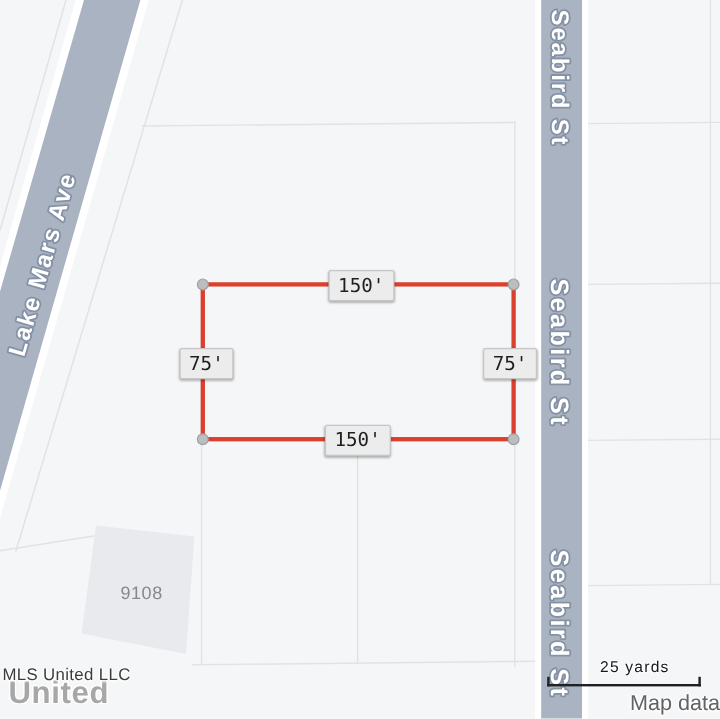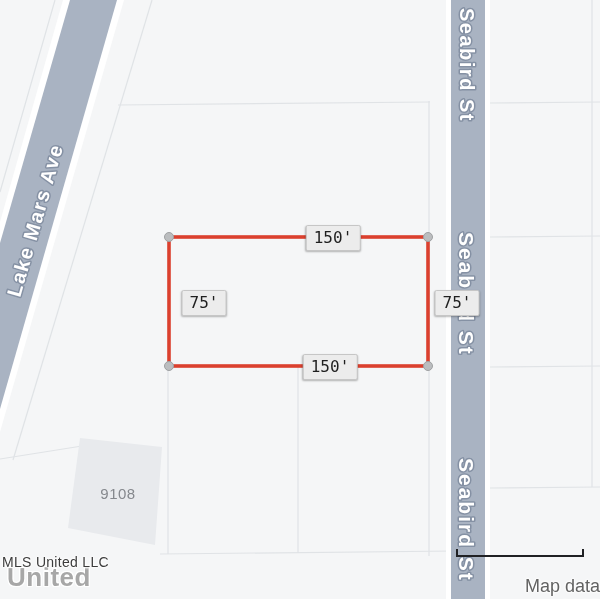--- a/index.html
+++ b/index.html
@@ -31,21 +31,20 @@
     border:1px solid #c6c6c6;
     border-radius:2px;
     box-shadow:0 1px 2px rgba(0,0,0,0.28);
     padding:2px 7px;
     font-family:"DejaVu Sans Mono", monospace;
     font-size:16px;
     line-height:20px;
     color:#1f1f1f;
     white-space:nowrap;
     z-index:30;
-    margin-left:32px;
   }
   .halo{
     text-shadow:0 0 2px #fff,0 0 3px #fff,0 1px 2px #fff,0 -1px 2px #fff,1px 0 2px #fff,-1px 0 2px #fff;
     text-align:right;
   }
   #mls-text{
     position:absolute;left:2px;top:554px;z-index:42;
     font-size:14px;color:#3c3c3c;letter-spacing:0.3px;
   }
   #google-logo{
@@ -123,18 +122,19 @@
 
   <div class="dim" style="left:301px;top:238px">150'</div>
   <div class="dim" style="left:298px;top:367px">150'</div>
   <div class="dim" style="left:172px;top:303px">75'</div>
   <div class="dim" style="left:425px;top:303px">75'</div>
 
   <div id="google-logo">United</div>
   <div id="mls-text" class="halo">MLS United LLC</div>
 
   <div id="scalebar">
+    <span class="sb-label halo">25 yards</span>
     <div class="sb-bar"></div>
   </div>
 
   <div id="mapdata-text" class="halo">Map data ©2025</div>
 
 </div>
 
 </body></html>

